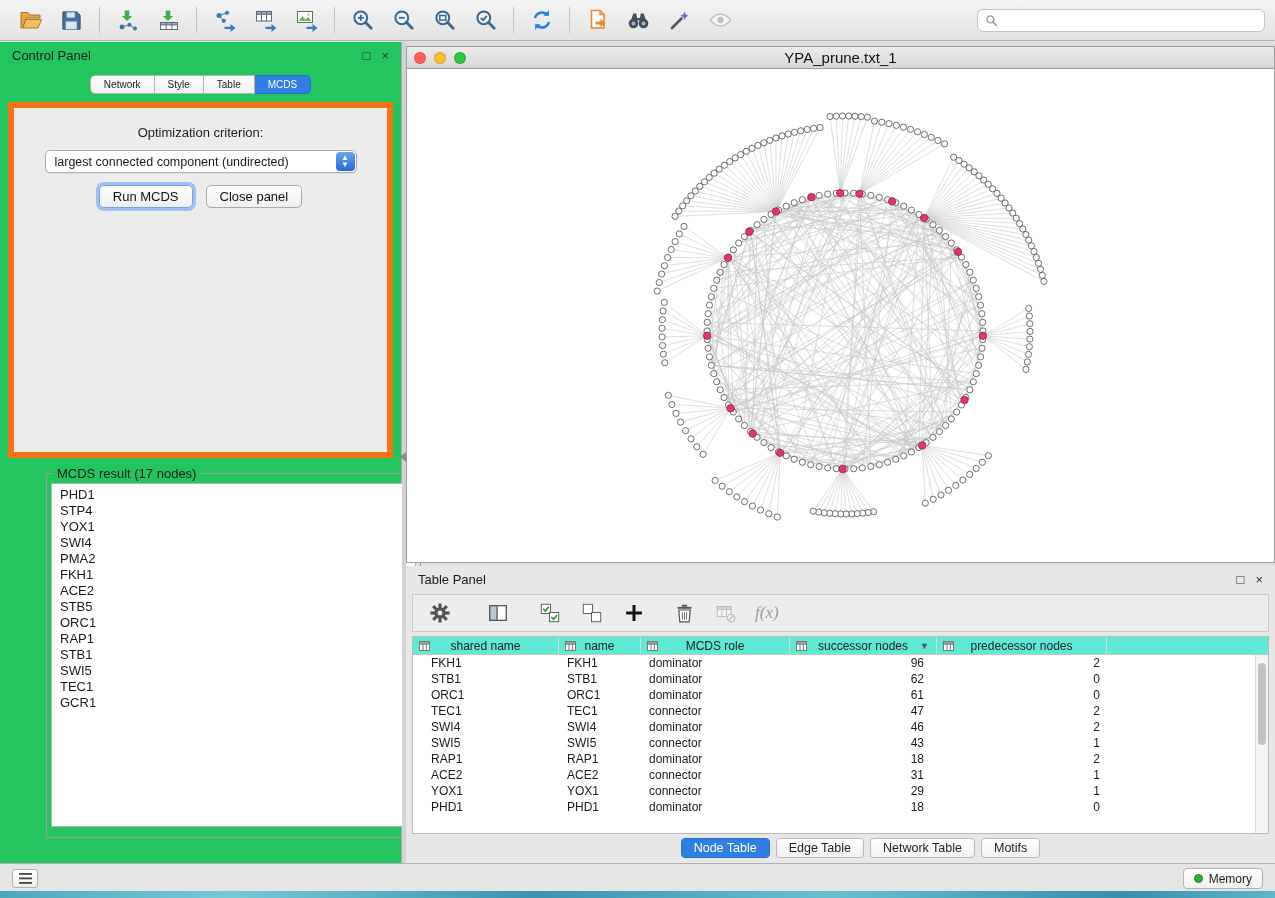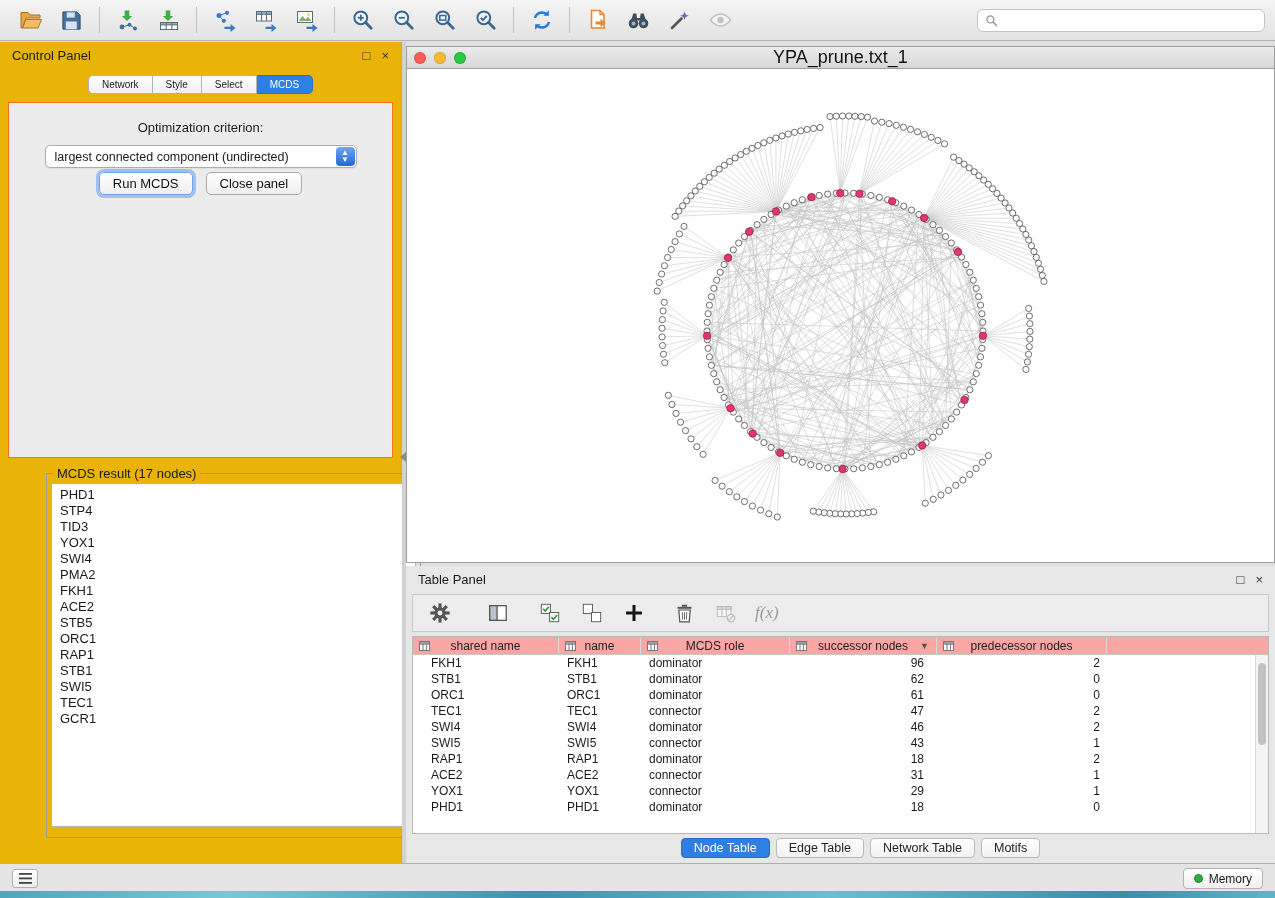--- a/index.html
+++ b/index.html
@@ -11,37 +11,37 @@
     background:linear-gradient(#f4f4f4,#e3e3e3);border-bottom:1px solid #b3b3b3;
     display:flex;align-items:center;padding:0 10px;}
   .ticon{width:41px;height:34px;display:flex;align-items:center;justify-content:center;border-radius:4px;cursor:default;}
   .ticon.disabled{opacity:.45;}
   .tsep{width:1px;height:26px;background:#c2c2c2;margin:0 7px;}
   .search{margin-left:auto;width:288px;height:23px;background:#fff;border:1px solid #c5c5c5;border-radius:6px;
     display:flex;align-items:center;gap:5px;padding:0 7px;}
   .search input{border:none;outline:none;flex:1;font-size:12px;font-family:"Liberation Sans",sans-serif;background:transparent;}
 
   
-  .cpanel{position:absolute;left:0;top:42px;width:402px;height:821px;background:#eab308;border-right:1px solid #aaa;}
+  .cpanel{position:absolute;left:0;top:42px;width:402px;height:821px;background:#22c55e;border-right:1px solid #aaa;}
   .panel-head{height:26px;display:flex;align-items:center;padding:0 12px;font-size:13px;}
   .ph-btns{margin-left:auto;display:flex;gap:11px;font-size:13px;color:#333;}
   .ph-btn{cursor:default;line-height:13px;}
   .cp-tabs{display:flex;justify-content:center;margin-top:7px;}
   .tab{font-size:10px;padding:3px 13px;background:linear-gradient(#fefefe,#f1f1f1);border:1px solid #b4b4b4;border-left:none;color:#222;}
   .tab:first-child{border-left:1px solid #b4b4b4;border-radius:5px 0 0 5px;}
   .tab:last-child{border-radius:0 5px 5px 0;}
   .tab.active{background:var(--accent-blue,#2f7ee3);border-color:#2a6fc9;color:#fff;}
-  .cp-body{margin:8px 8px 0 8px;height:356px;background:#ececec;border:1px solid #f97316;padding-top:17px;}
+  .cp-body{margin:8px 8px 0 8px;height:356px;background:#ececec;border:6px solid #f97316;padding-top:17px;}
   .opt-label{text-align:center;font-size:13px;}
   .dropdown{width:312px;height:23px;margin:10px auto 0 auto;background:#fff;border:1px solid #adadad;border-radius:5px;
     position:relative;display:flex;align-items:center;font-size:12.5px;padding:0 24px 0 9px;box-shadow:0 1px 1px rgba(0,0,0,.06);}
   .dd-stepper{position:absolute;right:1px;top:1px;width:19px;height:19px;border-radius:4px;
     background:linear-gradient(#6aa6f2,#2566d8);color:#fff;display:flex;flex-direction:column;
     align-items:center;justify-content:center;font-size:8px;line-height:6.5px;}
-  .btn-row{display:flex;justify-content:center;gap:13px;margin-top:4px;}
+  .btn-row{display:flex;justify-content:center;gap:13px;margin-top:12px;}
   .btn{font-size:13px;padding:3px 13px;background:linear-gradient(#ffffff,#efefef);border:1px solid #ababab;border-radius:5px;color:#111;}
   .btn.focused{box-shadow:0 0 0 3px rgba(96,156,245,.55);border-color:#74a3e6;}
   .mcds-fieldset{position:absolute;left:10px;top:424px;width:375px;height:372px;border:1px solid #9c9c9c;background:transparent;margin-left:36px;}
   .mcds-fieldset legend{font-size:13px;padding:0 4px;margin-left:6px;color:#1a1a1a;}
   .mcds-list{margin:2px 4px 6px 4px;height:calc(100% - 12px);background:#fff;border:1px solid #b5b5b5;overflow:hidden;padding:3px 0 0 8px;}
   .mcds-item{font-size:13px;line-height:16px;}
 
   
   .vsplit{position:absolute;left:402px;top:42px;width:4px;height:821px;background:#d2d2d2;}
   .split-arrow{position:absolute;left:400px;top:452px;width:0;height:0;
@@ -49,32 +49,32 @@
 
   
   .netwin{position:absolute;left:406px;top:46px;width:869px;height:517px;}
   .net-titlebar{height:23px;background:linear-gradient(#ececec,#d7d7d7);border:1px solid #9e9e9e;
     display:flex;align-items:center;padding:0 7px;position:relative;}
   .traffic{display:flex;gap:8px;z-index:2;}
   .light{width:12px;height:12px;border-radius:50%;border:1px solid rgba(0,0,0,.15);}
   .light.red{background:var(--traffic-red,#ff5f57);}
   .light.yellow{background:var(--traffic-yellow,#febc2e);}
   .light.green{background:var(--traffic-green,#28c840);}
-  .net-title{position:absolute;left:0;right:0;text-align:center;font-size:18px;color:#111;}
+  .net-title{position:absolute;left:0;right:0;text-align:center;font-size:15px;color:#111;}
   .net-canvas{height:494px;background:#fff;border:1px solid #9e9e9e;border-top:none;overflow:hidden;}
 
   
   .tpanel{position:absolute;left:406px;top:566px;width:869px;height:297px;background:#e7e7e7;}
   .tp-toolbar{position:absolute;left:6px;right:6px;top:28px;height:38px;background:#ededed;border:1px solid #c9c9c9;
     display:flex;align-items:center;gap:8px;padding:16px 10px;}
   .tp-icon{width:34px;height:30px;display:flex;align-items:center;justify-content:center;}
   .tp-icon.disabled{opacity:.45;}
   .fx{font-family:"Liberation Serif",serif;font-style:italic;font-size:17px;color:#9a9a9a;padding-left:4px;}
   .tbl{position:absolute;left:6px;right:6px;top:70px;bottom:29px;background:#fff;border:1px solid #b9b9b9;overflow:hidden;}
-  .tbl-head{display:flex;height:18px;background:#fca5a5;border-bottom:1px solid #c6c6c6;font-size:12px;color:#222;}
+  .tbl-head{display:flex;height:18px;background:#5eead4;border-bottom:1px solid #c6c6c6;font-size:12px;color:#222;}
   .th{position:relative;display:flex;align-items:center;justify-content:center;border-right:1px solid #d9d9d9;gap:4px;}
   .th .mini{position:absolute;left:6px;top:4px;}
   .th .caret{position:absolute;right:7px;top:4px;font-size:9px;color:#555;line-height:10px;}
   .c0{width:146px;}.c1{width:82px;}.c2{width:149px;}.c3{width:147px;}.c4{width:170px;}.cfill{flex:1;border-right:none;}
   .tbl-body{position:absolute;left:0;right:13px;top:18px;bottom:0;}
   .tbl-row{display:flex;height:16px;align-items:center;font-size:12px;}
   .cell{overflow:hidden;white-space:nowrap;}
   .cell.c0{padding-left:18px;}
   .cell.c1,.cell.c2{padding-left:8px;}
   .cell.num{text-align:right;}
@@ -242,21 +242,21 @@
   <div class="panel-head">
     <span>Control Panel</span>
     <span class="ph-btns">
       <span class="ph-btn">□</span>
       <span class="ph-btn">×</span>
     </span>
   </div>
   <div class="cp-tabs">
     <div class="tab">Network</div>
     <div class="tab">Style</div>
-    <div class="tab">Select</div>
+    <div class="tab">Table</div>
     <div class="tab active">MCDS</div>
   </div>
   <div class="cp-body">
     <div class="opt-label">Optimization criterion:</div>
     <div class="dropdown">
       <span>largest connected component (undirected)</span>
       <span class="dd-stepper">
         <span>▲</span>
           <span>▼</span>
       </span>
@@ -264,21 +264,20 @@
     <div class="btn-row">
       <button class="btn focused">Run MCDS</button>
       <button class="btn">Close panel</button>
     </div>
   </div>
   <fieldset class="mcds-fieldset">
     <legend>MCDS result (17 nodes)</legend>
     <div class="mcds-list">
         <div class="mcds-item">PHD1</div>
         <div class="mcds-item">STP4</div>
-        <div class="mcds-item">TID3</div>
         <div class="mcds-item">YOX1</div>
         <div class="mcds-item">SWI4</div>
         <div class="mcds-item">PMA2</div>
         <div class="mcds-item">FKH1</div>
         <div class="mcds-item">ACE2</div>
         <div class="mcds-item">STB5</div>
         <div class="mcds-item">ORC1</div>
         <div class="mcds-item">RAP1</div>
         <div class="mcds-item">STB1</div>
         <div class="mcds-item">SWI5</div>

